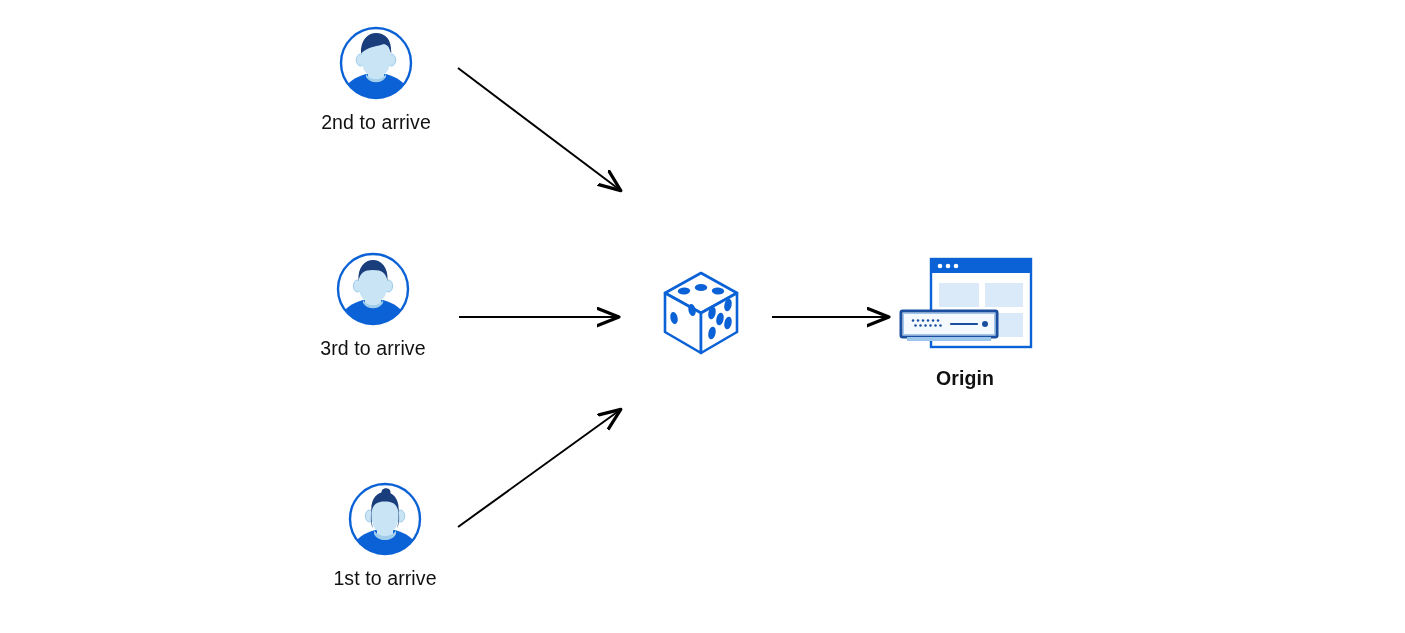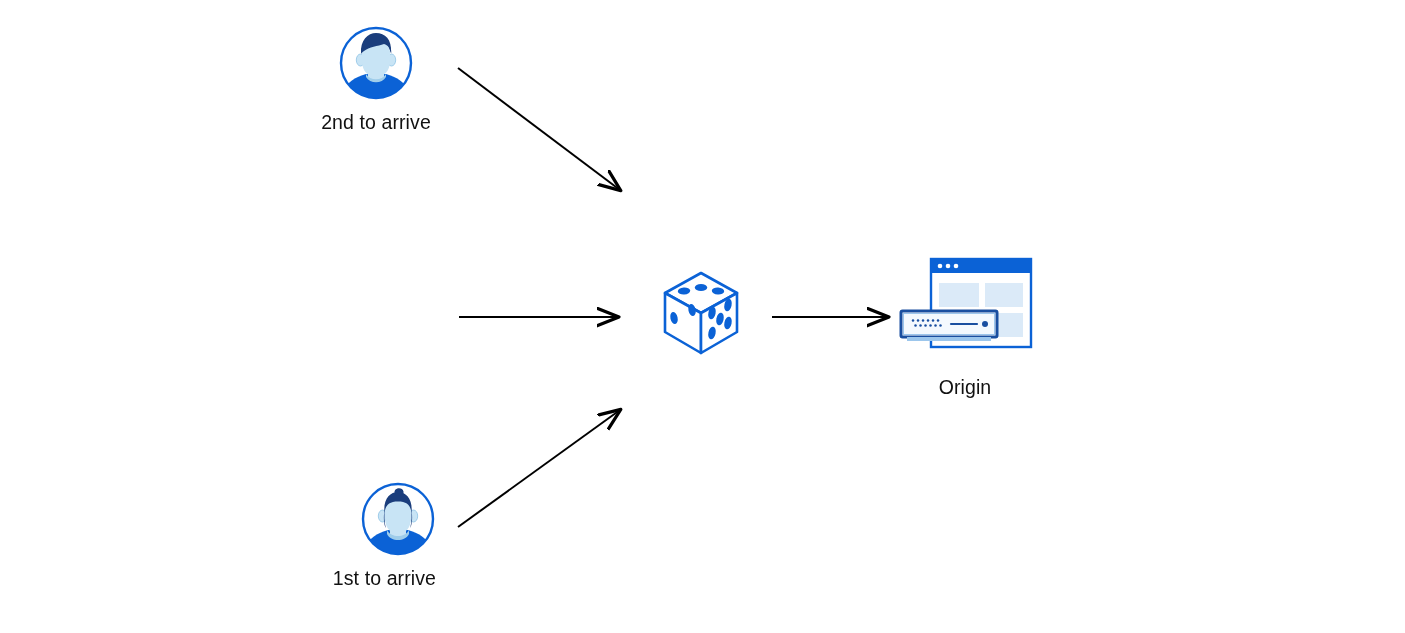--- a/index.html
+++ b/index.html
@@ -36,26 +36,26 @@
     font-size: 19.5px;
     color: #111111;
     letter-spacing: 0.1px;
     white-space: nowrap;
     text-align: center;
     font-family: "Liberation Sans", sans-serif;
   }
   
   #node-user-2nd { left: 311px; top: 25px; width: 130px; justify-content: flex-end; }
   #node-user-3rd { left: 308px; top: 251px; width: 130px; }
-  #node-user-1st { left: 306px; top: 481px; width: 130px; align-items: flex-end; }
+  #node-user-1st { left: 320px; top: 481px; width: 130px; }
   
   #node-dice { left: 658px; top: 267px; width: 86px; }
   
   #node-origin { left: 893px; top: 255px; width: 144px; }
-  #node-origin .node-label { margin-top: 17px; }
+  #node-origin .node-label { margin-top: 8px; font-weight: bold; }
 
   .arrows-layer {
     position: absolute;
     left: 0; top: 0;
     width: 1405px;
     height: 633px;
     pointer-events: none;
   }
 </style>
 </head>
@@ -102,20 +102,43 @@
           <path d="M24 27 C24 16 31 11 38 11 C45 11 52 16 52 27 L52 36 C52 46 46 52 38 52 C30 52 24 46 24 36 Z" fill="#c8e4f5"></path>
 
           <path d="M23 29 C22 15 30 8 38 8 C47 8 54 14 53 28 C52 23 50 20 46 19 C40 21 31 22 26 26 C24.5 27 23.6 28 23 29 Z" fill="#1a3d7c"></path>
           <path d="M49.5 18.5 C52 20 53.5 24 53.2 28.5 L51.5 24 Z" fill="#1a3d7c"></path>
         </g>
       </svg>
     </span>
     <span class="node-label">2nd to arrive</span>
   </div>
 
+  <div class="node" id="node-user-3rd">
+    <span class="node-icon">
+      <svg width="76" height="76" viewBox="0 0 76 76" xmlns="http://www.w3.org/2000/svg">
+        <defs>
+          <clipPath id="clipB">
+              <circle cx="38" cy="38" r="35"></circle>
+            </clipPath>
+        </defs>
+        <circle cx="38" cy="38" r="35" fill="#ffffff" stroke="#0b62d6" stroke-width="2.4"></circle>
+        <g clip-path="url(#clipB)">
+          <path d="M2 76 C4 59 17 52 28 49 L48 49 C59 52 72 59 74 76 Z" fill="#0b62d6"></path>
+          <path d="M30 42 L46 42 L46 53 C46 56 30 56 30 53 Z" fill="#c8e4f5"></path>
+          <path d="M28 49 C32 56 44 56 48 49 L48 52 C44 59 32 59 28 52 Z" fill="#9fcdea"></path>
+          <ellipse cx="22.5" cy="35" rx="4.2" ry="6" fill="#c8e4f5" stroke="#8fc4e6" stroke-width="0.8"></ellipse>
+          <ellipse cx="53.5" cy="35" rx="4.2" ry="6" fill="#c8e4f5" stroke="#8fc4e6" stroke-width="0.8"></ellipse>
+          <path d="M24 27 C24 16 31 11 38 11 C45 11 52 16 52 27 L52 36 C52 46 46 52 38 52 C30 52 24 46 24 36 Z" fill="#c8e4f5"></path>
+
+          <path d="M23.5 30 C22.5 16 30 9 38 9 C46 9 53.5 16 52.5 30 C51 22 47 19 38 19 C29 19 25 22 23.5 30 Z" fill="#1a3d7c"></path>
+        </g>
+      </svg>
+    </span>
+    <span class="node-label">3rd to arrive</span>
+  </div>
 
   <div class="node" id="node-user-1st">
     <span class="node-icon">
       <svg width="76" height="76" viewBox="0 0 76 76" xmlns="http://www.w3.org/2000/svg">
         <defs>
           <clipPath id="clipC">
               <circle cx="38" cy="38" r="35"></circle>
             </clipPath>
         </defs>
         <circle cx="38" cy="38" r="35" fill="#ffffff" stroke="#0b62d6" stroke-width="2.4"></circle>

